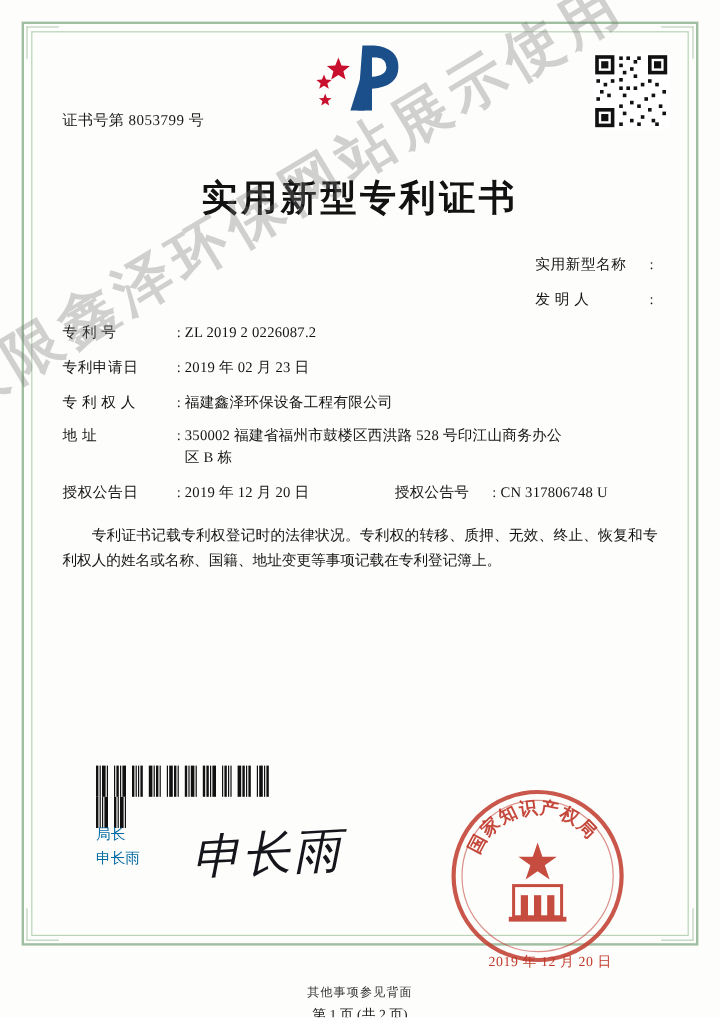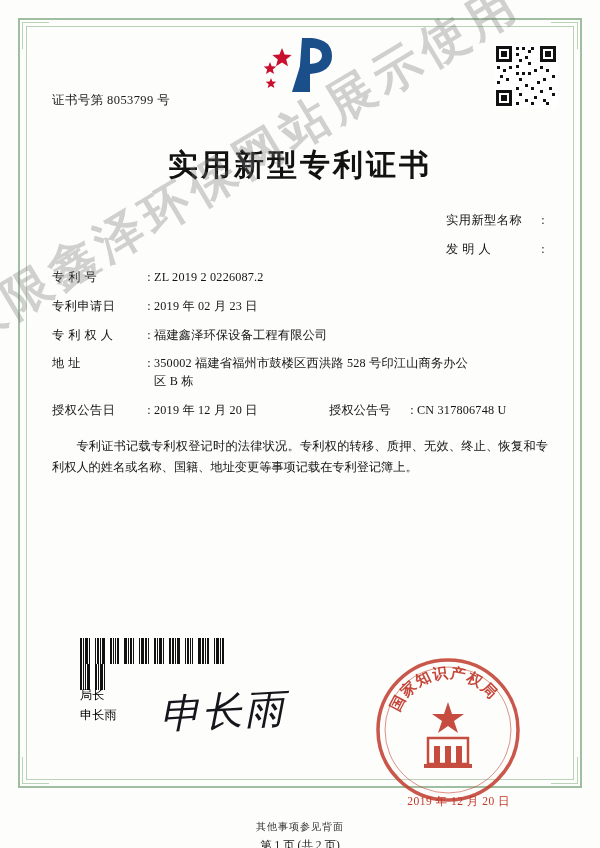--- a/index.html
+++ b/index.html
@@ -137,21 +137,21 @@
     margin-right: 1px;
     vertical-align: top;
   }
   
   .sig-block {
     position: absolute;
     left: 28px;
     top: 630px;
     font-size: 12.2px;
     line-height: 1.6;
-    color: #000000;
+    color: #0369a1;
   }
   .sig-script {
     position: absolute;
     left: 108px;
     top: 628px;
     font-size: 40px;
     font-family: "Liberation Serif", serif;
     font-style: italic;
     color: #15151c;
     letter-spacing: 2px;

